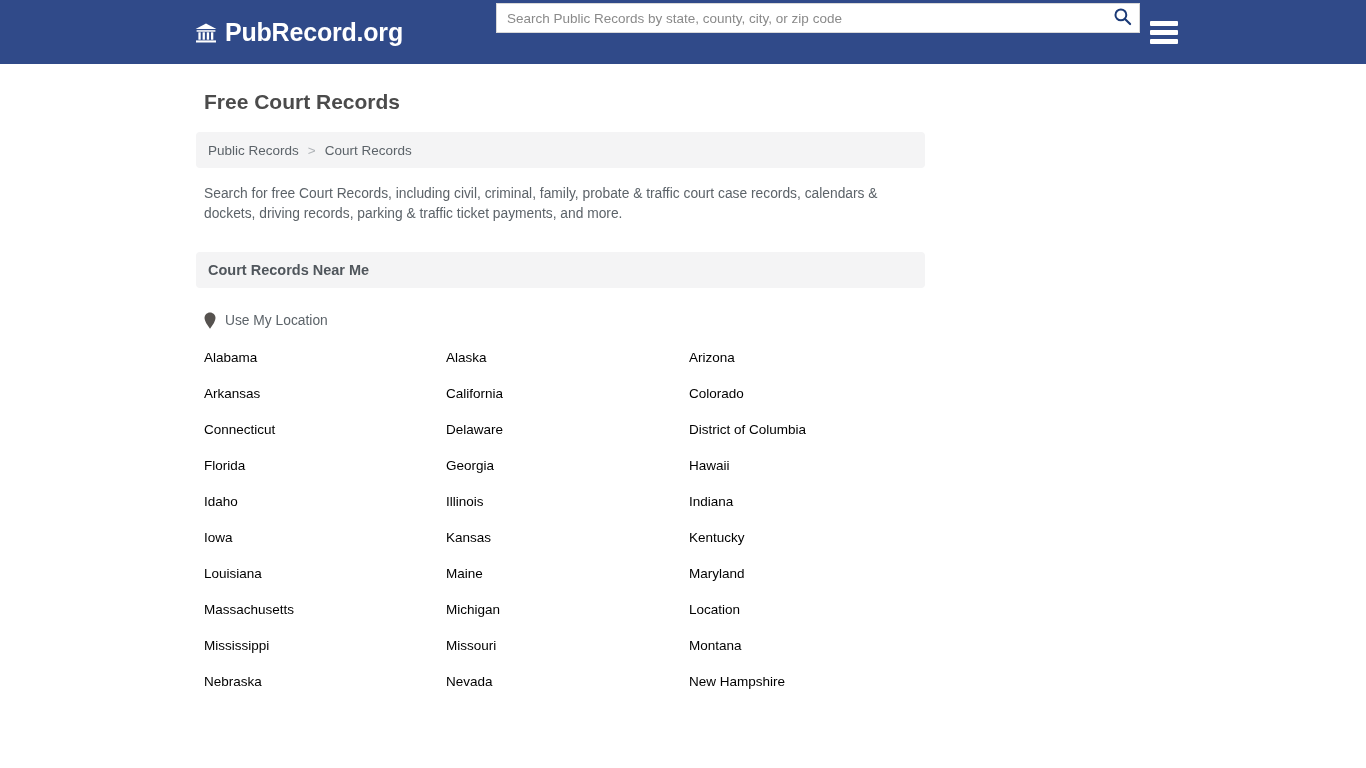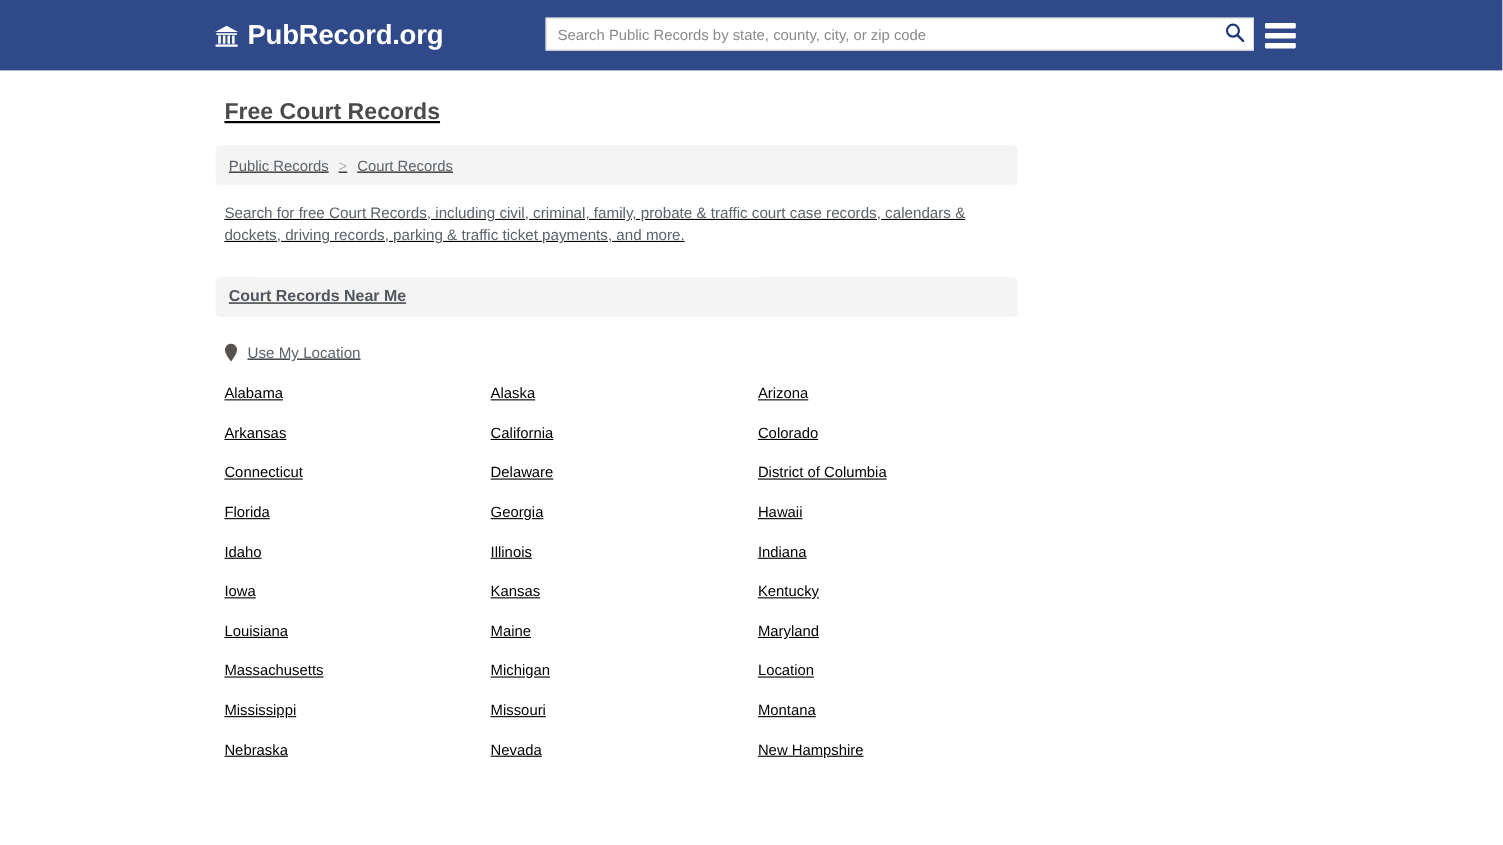--- a/index.html
+++ b/index.html
@@ -43,21 +43,21 @@
     color: #ffffff;
     font-size: 25px;
     font-weight: bold;
     letter-spacing: -0.2px;
     white-space: nowrap;
   }
 
   .search-wrap {
     position: absolute;
     left: 496px;
-    top: 16px;
+    top: 3px;
     width: 644px;
     height: 30px;
     background: #ffffff;
     border: 1px solid #d8d8d8;
     display: flex;
     align-items: center;
   }
   .search-input {
     flex: 1 1 auto;
     height: 28px;
@@ -108,21 +108,20 @@
   .content {
     position: relative;
     width: 1366px;
     padding: 0;
   }
   .inner {
     position: absolute;
     left: 196px;
     top: 0;
     width: 729px;
-    text-decoration: underline;
   }
 
   .page-title {
     margin: 0;
     padding: 24px 0 0 8px;
     font-size: 21px;
     font-weight: bold;
     color: #4b4b4b;
     line-height: 28px;
   }

